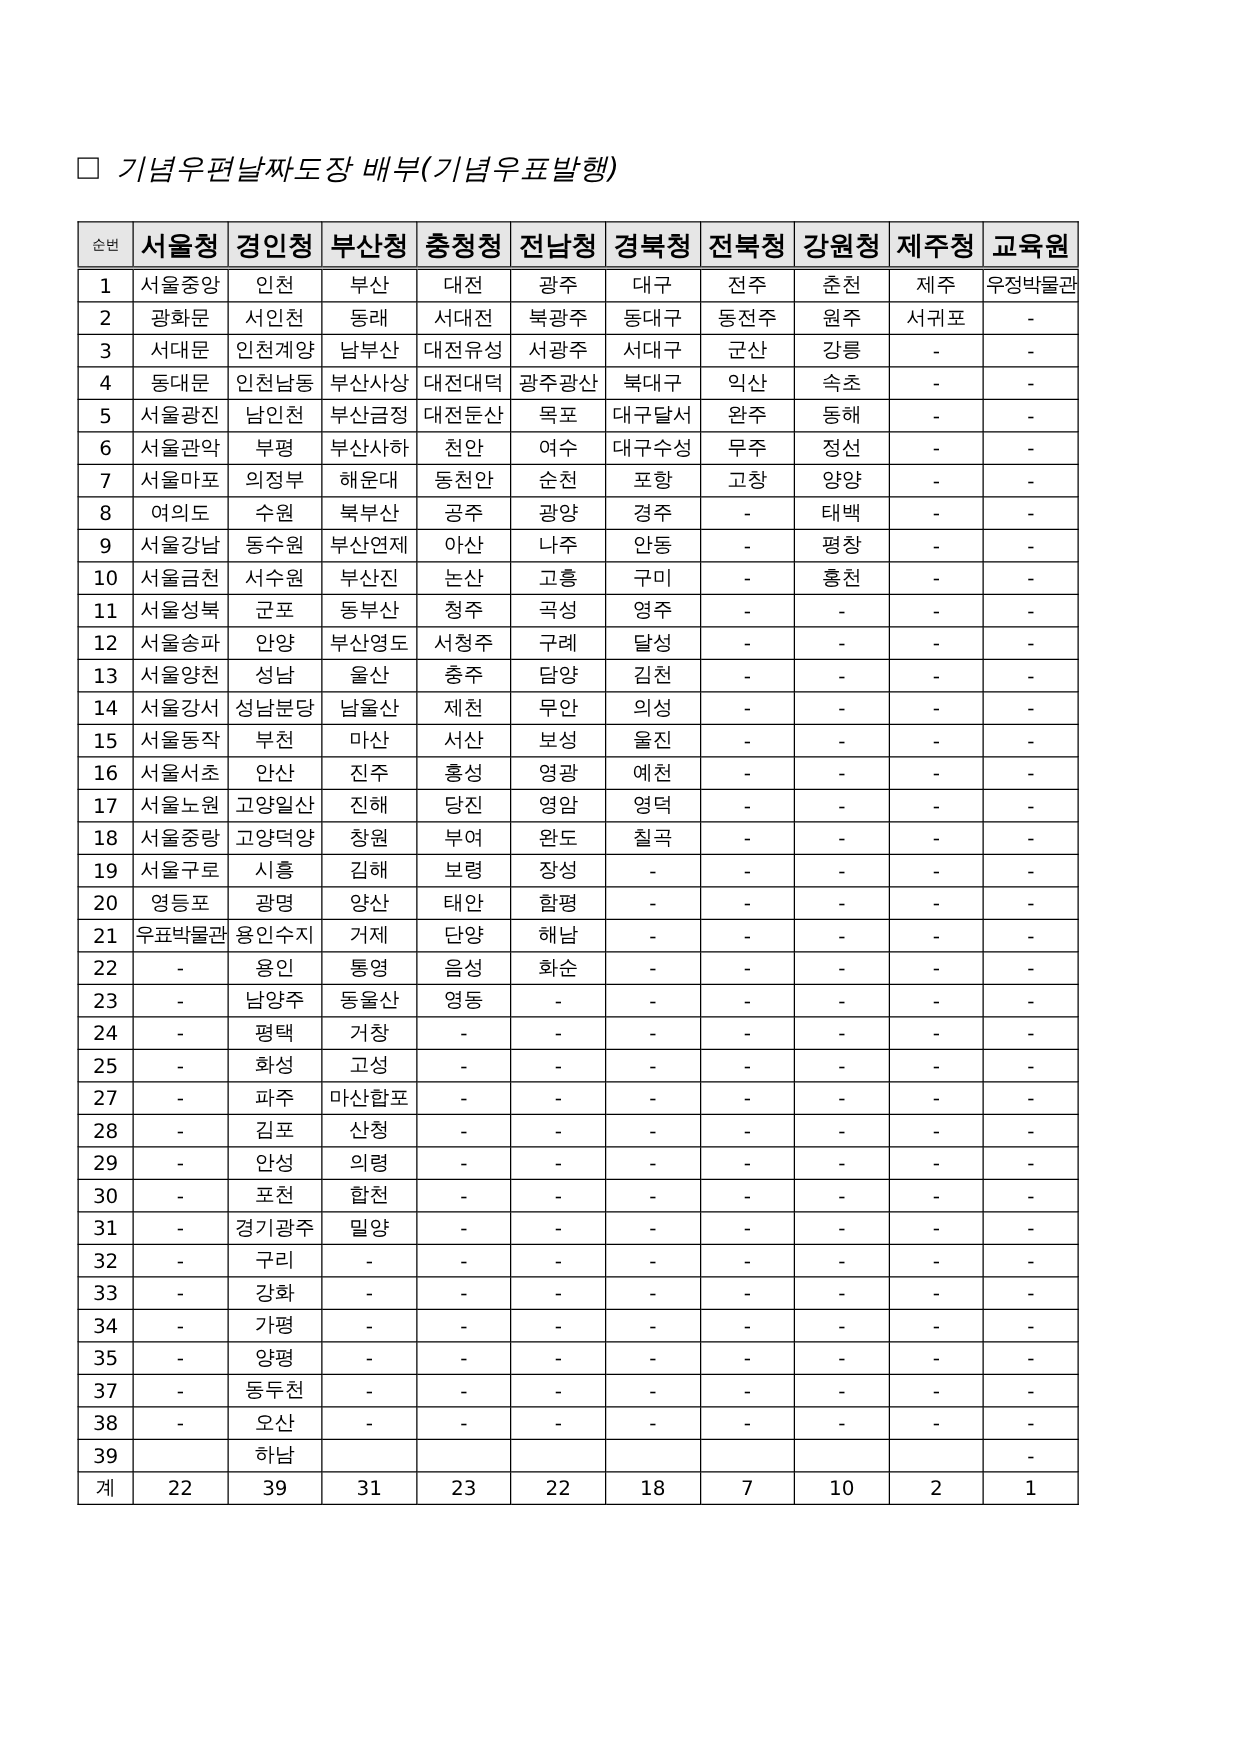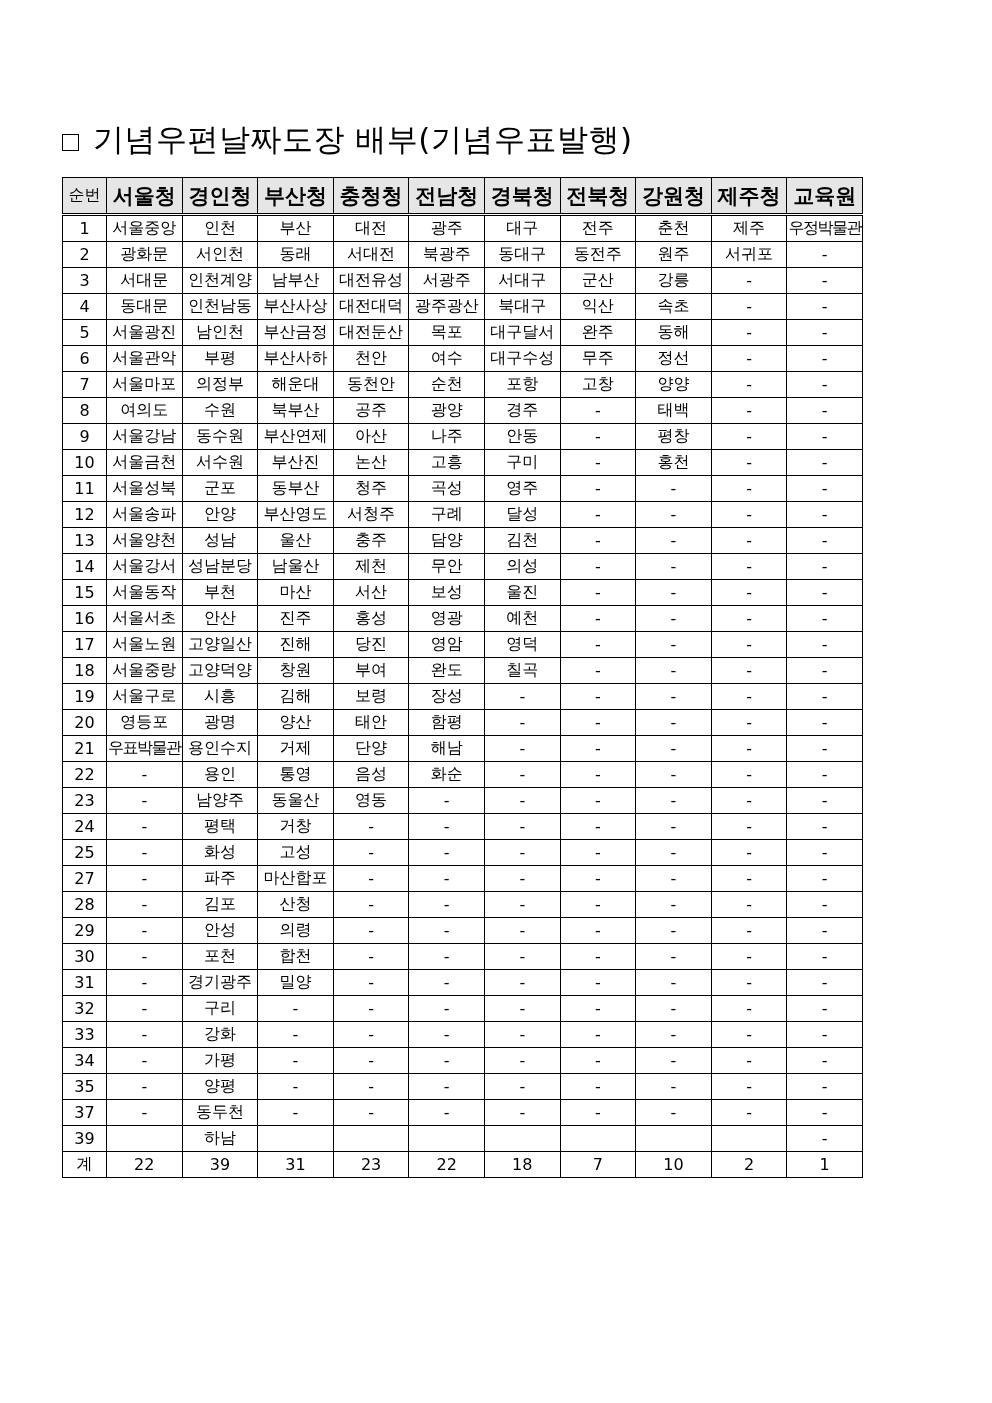--- a/index.html
+++ b/index.html
@@ -2,39 +2,39 @@
 <html><head>
 <meta charset="utf-8">
 <style>
   html, body { margin: 0; padding: 0; background: #ffffff; }
   body {
     width: 992px; height: 1403px; position: relative; overflow: hidden;
     font-family: "DejaVu Sans", "Liberation Sans", sans-serif; color: #000;
   }
   .title {
     position: absolute; left: 62px; top: 119px;
-    font-size: 31px; letter-spacing: 0.5px; white-space: nowrap;
+    font-size: 23px; letter-spacing: 0.5px; white-space: nowrap; font-style: italic;
   }
   .title .box {
     display: inline-block; width: 17px; height: 17px; border: 1.5px solid #000;
     vertical-align: -1px; margin-right: 14px; box-sizing: border-box;
   }
   table.dist {
     position: absolute; left: 62px; top: 177px;
     border-collapse: collapse; table-layout: fixed; width: 800px;
   }
   table.dist th, table.dist td {
     border: 1px solid #000; text-align: center; padding: 0;
     white-space: nowrap; overflow: hidden;
   }
   table.dist th {
     background: #e6e6e6; height: 35px; font-size: 21px; font-weight: bold;
     border-bottom: 3px double #000;
   }
-  table.dist th.no { font-size: 16px; font-weight: normal; }
+  table.dist th.no { font-size: 11px; font-weight: normal; }
   table.dist td { height: 25px; font-size: 16px; }
   table.dist td.small { font-size: 16px; letter-spacing: -1.5px; }
   table.dist td.num { font-size: 16px; }
   col.c0 { width: 44px; }
   col.cx { width: 75.6px; }
 </style>
 </head>
 <body>
 
 <div class="title">
@@ -520,20 +520,33 @@
         <td>-</td>
         <td>-</td>
         <td>-</td>
         <td>-</td>
         <td>-</td>
         <td>-</td>
         <td>-</td>
         <td>-</td>
       </tr>
       <tr>
+        <td>38</td>
+        <td>-</td>
+        <td>오산</td>
+        <td>-</td>
+        <td>-</td>
+        <td>-</td>
+        <td>-</td>
+        <td>-</td>
+        <td>-</td>
+        <td>-</td>
+        <td>-</td>
+      </tr>
+      <tr>
         <td>39</td>
         <td></td>
         <td>하남</td>
         <td></td>
         <td></td>
         <td></td>
         <td></td>
         <td></td>
         <td></td>
         <td></td>

